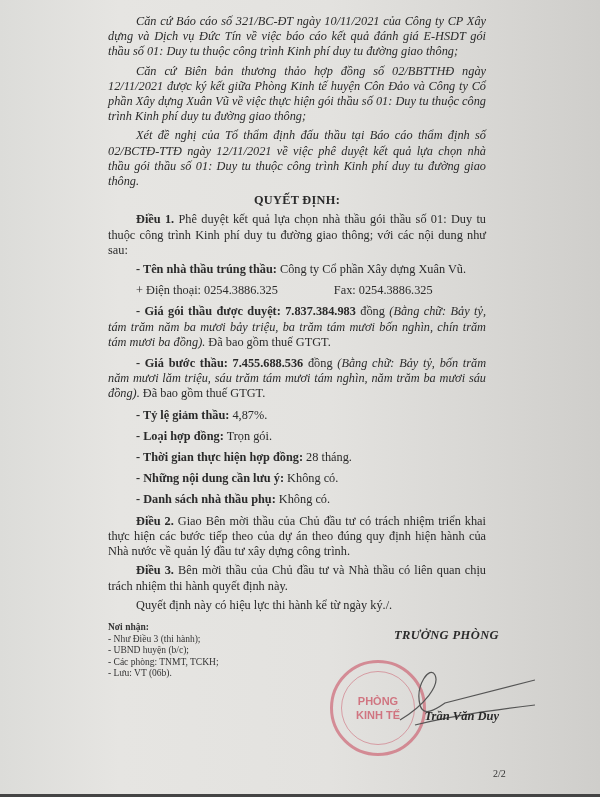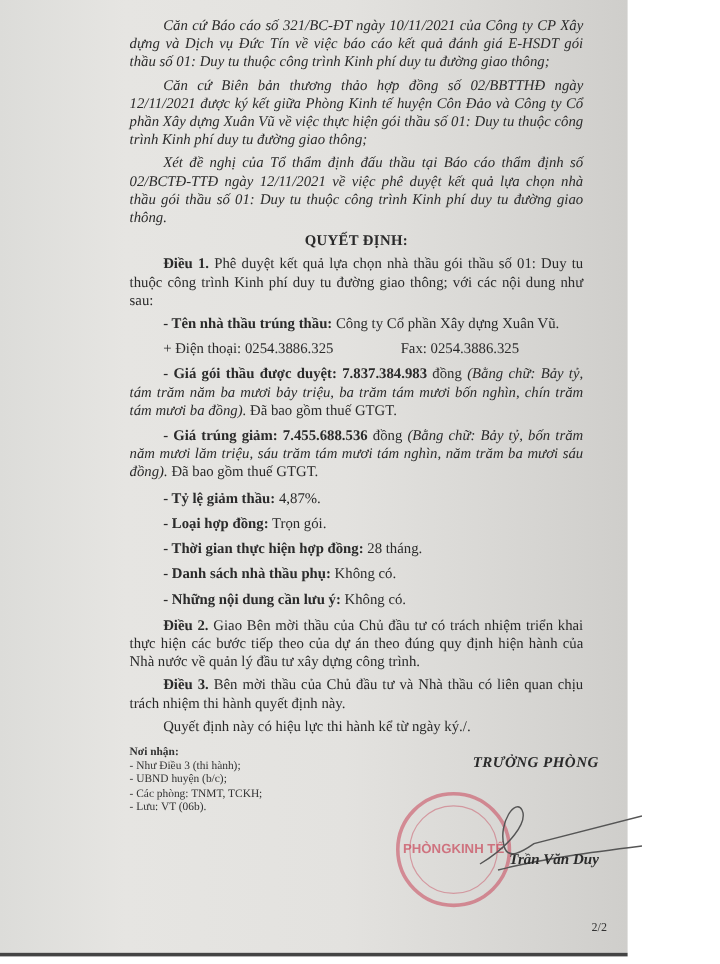--- a/index.html
+++ b/index.html
@@ -3,21 +3,21 @@
 <meta charset="utf-8">
 <style>
   html, body { margin:0; padding:0; }
   body {
     width:600px; height:803px; overflow:hidden; position:relative;
     background:#ffffff;
     font-family:"Liberation Serif", serif;
     color:#2a2a2a;
   }
   .paper {
-    position:absolute; left:0; top:0; width:523px; height:794px;
+    position:absolute; left:0; top:0; width:600px; height:794px;
     background: linear-gradient(90deg, #dcdcd9 0%, #e6e5e2 20%, #e3e2df 55%, #d6d5d2 85%, #cfcecb 100%);
     border-bottom:3px solid #444;
   }
   .doc {
     position:absolute; left:108px; top:14px; width:378px;
     font-size:12.3px; line-height:15.2px; text-align:justify;
   }
   .doc p { margin:0 0 4px 0; }
   .indent { text-indent:28px; }
   .it { font-style:italic; }
@@ -35,21 +35,21 @@
   .signature {
     position:absolute; left:359px; top:628px; width:140px; text-align:right;font-style:italic;
   }
   .sig-title { font-weight:bold; font-size:12.5px; letter-spacing:0.4px; }
   .sig-name { font-weight:bold; font-size:12.5px; margin-top:66px; }
   .stamp {
     position:absolute; left:330px; top:660px; width:90px; height:90px;
     border:3px solid rgba(200,70,90,0.55); border-radius:50%;
     color:rgba(200,60,80,0.65);
     font-family:"Liberation Sans", sans-serif;
-    display:flex; flex-direction:row; align-items:center; justify-content:center;
+    display:flex; flex-direction:column; align-items:center; justify-content:center;
     font-size:11px; line-height:14px; font-weight:bold;
   }
   .stamp::before {
     content:""; position:absolute; inset:8px; border:1px solid rgba(200,70,90,0.45); border-radius:50%;
   }
   .signature-scribble { position:absolute; left:395px; top:665px; }
   .page-num {
     position:absolute; left:493px; top:751px; font-size:10px; color:#333;margin-top:17px;
   }
 </style>
@@ -77,28 +77,28 @@
     <div class="phone-row">
       <span>+ Điện thoại: 0254.3886.325</span>
       <span class="fax">Fax: 0254.3886.325</span>
     </div>
 
     <p class="item wrap">
       <span class="b">- Giá gói thầu được duyệt: 7.837.384.983</span><span> đồng </span><span class="it">(Bằng chữ: Bảy tỷ, tám trăm năm ba mươi bảy triệu, ba trăm tám mươi bốn nghìn, chín trăm tám mươi ba đồng).</span><span> Đã bao gồm thuế GTGT.</span>
     </p>
 
     <p class="item wrap">
-      <span class="b">- Giá trúng giảm: 7.455.688.536</span><span> đồng </span><span class="it">(Bằng chữ: Bảy tỷ, bốn trăm năm mươi lăm triệu, sáu trăm tám mươi tám nghìn, năm trăm ba mươi sáu đồng).</span><span> Đã bao gồm thuế GTGT.</span>
+      <span class="b">- Giá bước thầu: 7.455.688.536</span><span> đồng </span><span class="it">(Bằng chữ: Bảy tỷ, bốn trăm năm mươi lăm triệu, sáu trăm tám mươi tám nghìn, năm trăm ba mươi sáu đồng).</span><span> Đã bao gồm thuế GTGT.</span>
     </p>
 
     <p class="item"><span class="b">- Tỷ lệ giảm thầu:</span><span> 4,87%.</span></p>
     <p class="item"><span class="b">- Loại hợp đồng:</span><span> Trọn gói.</span></p>
     <p class="item"><span class="b">- Thời gian thực hiện hợp đồng:</span><span> 28 tháng.</span></p>
+    <p class="item"><span class="b">- Những nội dung cần lưu ý:</span><span> Không có.</span></p>
     <p class="item"><span class="b">- Danh sách nhà thầu phụ:</span><span> Không có.</span></p>
-    <p class="item"><span class="b">- Những nội dung cần lưu ý:</span><span> Không có.</span></p>
 
     <p class="indent">
       <span class="b">Điều 2.</span><span> Giao Bên mời thầu của Chủ đầu tư có trách nhiệm triển khai thực hiện các bước tiếp theo của dự án theo đúng quy định hiện hành của Nhà nước về quản lý đầu tư xây dựng công trình.</span>
     </p>
 
     <p class="indent">
       <span class="b">Điều 3.</span><span> Bên mời thầu của Chủ đầu tư và Nhà thầu có liên quan chịu trách nhiệm thi hành quyết định này.</span>
     </p>
 
     <p class="indent">Quyết định này có hiệu lực thi hành kể từ ngày ký./.</p>

